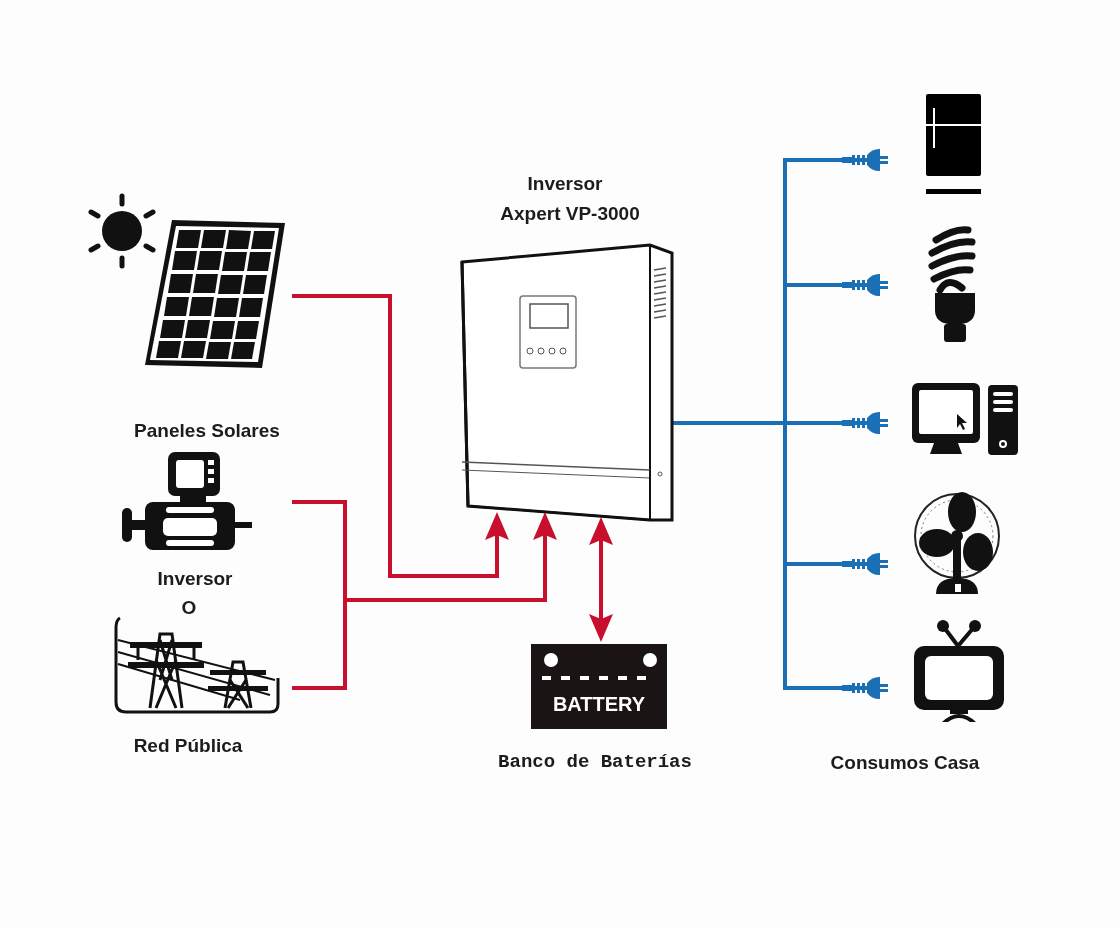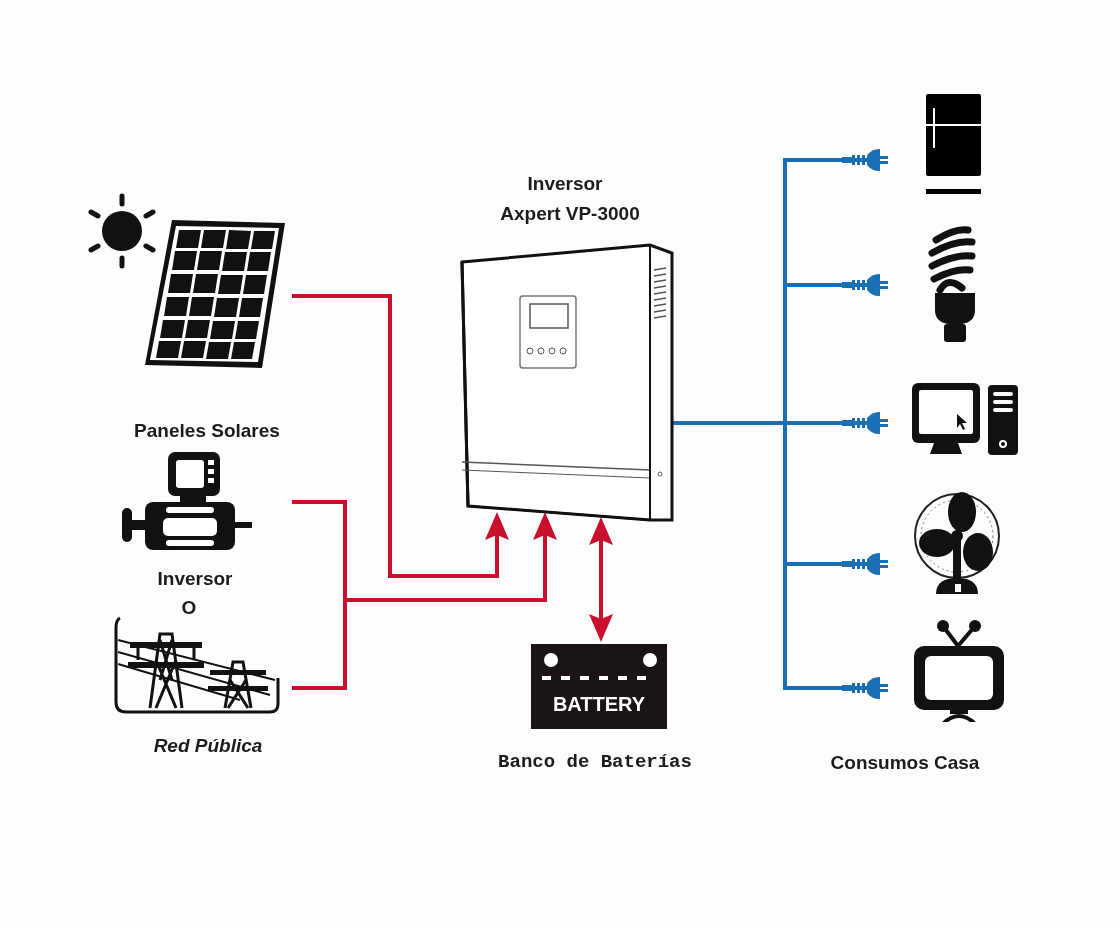--- a/index.html
+++ b/index.html
@@ -236,15 +236,15 @@
     <path d="M942,722 Q959,706 976,722 L970,722 Q959,714 948,722 Z"></path>
     <rect x="950" y="708" width="18" height="6"></rect>
   </g>
 </svg>
 
 <div class="lbl center" style="left:565px; top:173px;">Inversor</div>
 <div class="lbl center" style="left:570px; top:203px;">Axpert VP-3000</div>
 <div class="lbl center" style="left:207px; top:380px;margin-top:40px;">Paneles Solares</div>
 <div class="lbl center" style="left:195px; top:568px;">Inversor</div>
 <div class="lbl center" style="left:189px; top:597px;">O</div>
-<div class="lbl center" style="left:208px; top:735px;font-style:italic;">Red Pública</div>
+<div class="lbl center" style="left:188px; top:735px;">Red Pública</div>
 <div class="lbl center" style="left:595px; top:751px;font-family:Liberation Mono, monospace;">Banco de Baterías</div>
 <div class="lbl center" style="left:893px; top:752px;margin-left:12px;">Consumos Casa</div>
 
 </body></html>

